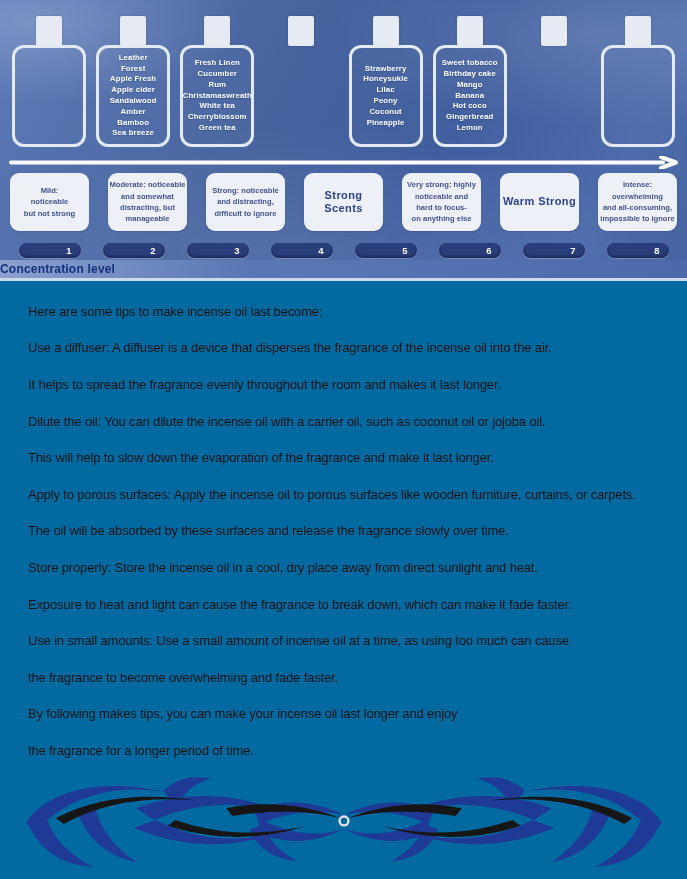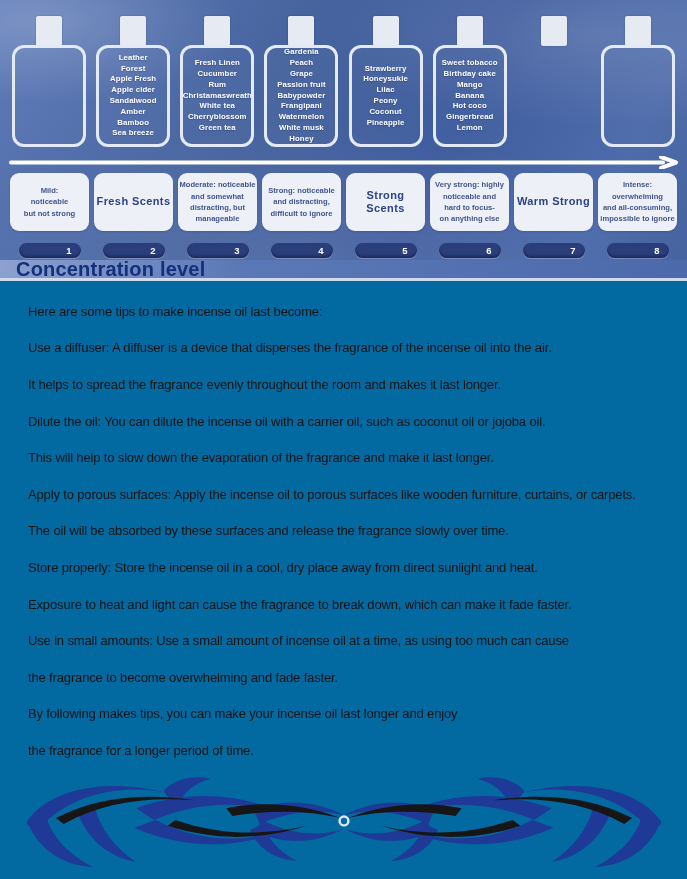--- a/index.html
+++ b/index.html
@@ -67,21 +67,21 @@
     display:flex;align-items:center;justify-content:flex-end;
     padding-right:9px;box-sizing:border-box;
   }
 
   .band{
     position:absolute;bottom:0;left:0;width:100%;height:21px;box-sizing:border-box;
     background:linear-gradient(90deg,#8CA1CF 0%,#5B78B6 35%,#4C6AAB 100%);
     border-bottom:3px solid #cfdaee;
     display:flex;align-items:center;
   }
-  .band-label{font-size:20px;font-weight:bold;color:#15307b;padding-left:16px;letter-spacing:.2px;}
+  .band-label{font-size:12px;font-weight:bold;color:#15307b;padding-left:0;letter-spacing:.2px;}
 
   
   .tips{padding:12px 0 0 28px;}
   .tips p{
     margin:0;height:36.6px;display:flex;align-items:center;
     font-size:13px;color:#141414;letter-spacing:-0.15px;font-weight:500;
   }
 
   
   .flourish{display:block;margin:0 auto;}
@@ -120,31 +120,20 @@
 Cucumber
 Rum
 Christamaswreath
 White tea
 Cherryblossom
 Green tea</div>
           </div>
         </div>
         <div class="bottle">
           <div class="cap"></div>
-          <div class="bbody">
-            <div class="scents">Gardenia
-Peach
-Grape
-Passion fruit
-Babypowder
-Frangipani
-Watermelon
-White musk
-Honey</div>
-          </div>
         </div>
         <div class="bottle">
           <div class="cap"></div>
           <div class="bbody">
             <div class="scents">Strawberry
 Honeysukle
 Lilac
 Peony
 Coconut
 Pineapple</div>
@@ -177,23 +166,20 @@
         <line x1="2" y1="6.5" x2="654" y2="6.5" stroke="#ffffff" stroke-width="4" stroke-linecap="round"></line>
         <path d="M652,1 L667,6.5 L652,12" fill="none" stroke="#ffffff" stroke-width="4" stroke-linecap="round" stroke-linejoin="round"></path>
       </svg>
     </div>
 
     <div class="cards" id="cards">
         <div class="card">
           <div class="card-label">Mild:
 noticeable
 but not strong</div>
-        </div>
-        <div class="card emphasis">
-          <div class="card-label">Fresh Scents</div>
         </div>
         <div class="card">
           <div class="card-label">Moderate: noticeable
 and somewhat
 distracting, but
 manageable</div>
         </div>
         <div class="card">
           <div class="card-label">Strong: noticeable
 and distracting,

